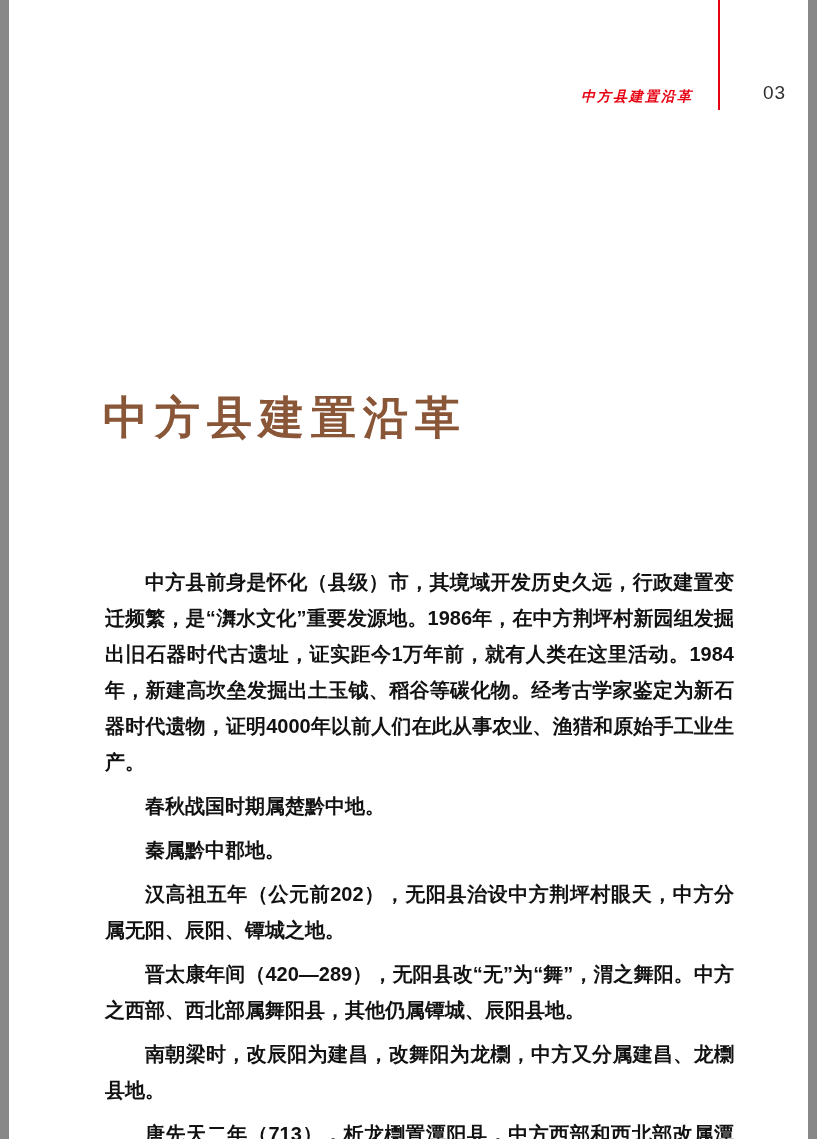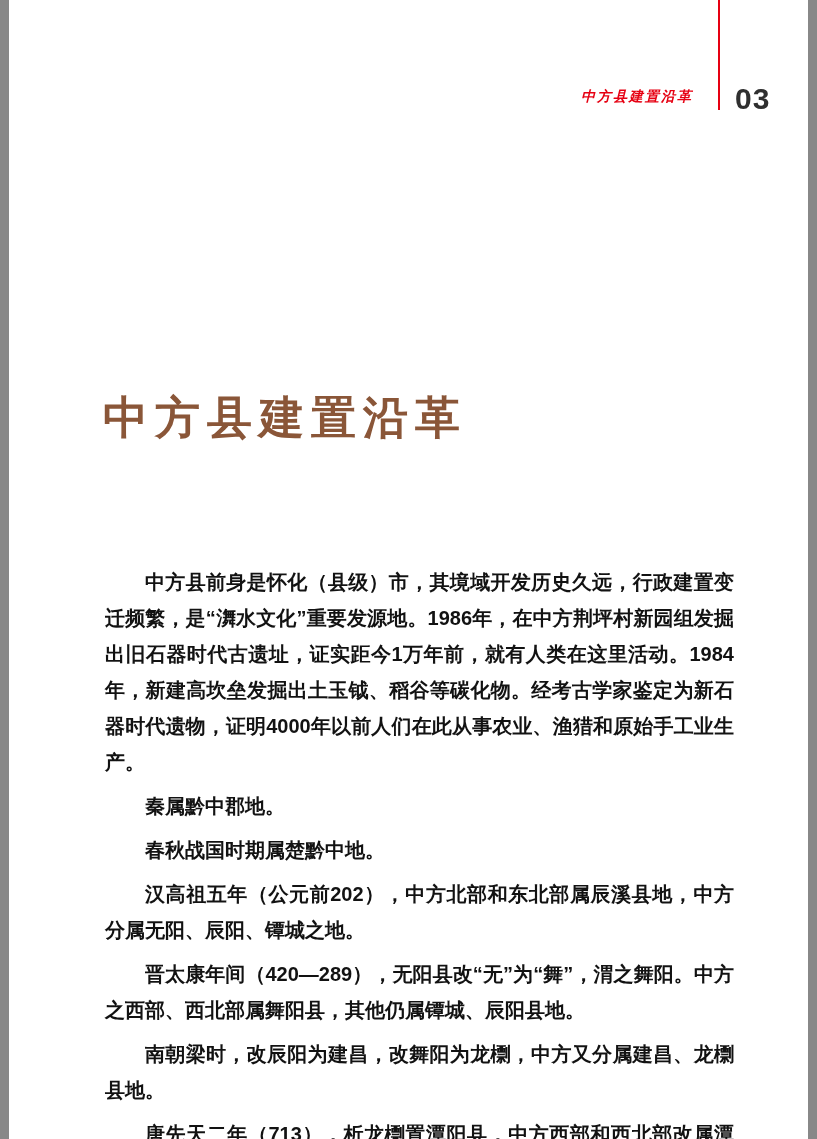--- a/index.html
+++ b/index.html
@@ -28,24 +28,24 @@
     color:var(--accent-red);
     font-size:14px;
     font-weight:bold;
     font-style:italic;
     letter-spacing:2px;
     font-family:"Liberation Serif",serif;
     white-space:nowrap;
   }
   .page-number{
     position:absolute;
-    top:82px;left:726px;
+    top:82px;left:754px;
     color:var(--pagenum-gray);
-    font-size:30px;
-    font-weight:bold;
+    font-size:19px;
+    font-weight:normal;
     letter-spacing:1px;
   }
   .doc-title{
     position:absolute;
     top:358px;left:94px;
     color:var(--title-brown);
     font-size:45px;
     font-weight:bold;
     letter-spacing:7px;
     font-family:"Liberation Serif",serif;
@@ -74,21 +74,21 @@
   <div class="top-rule"></div>
 
   <div class="section-title">中方县建置沿革</div>
 
   <div class="page-number">03</div>
 
   <h1 class="doc-title">中方县建置沿革</h1>
 
   <div class="body-text">
     <p>中方县前身是怀化（县级）市，其境域开发历史久远，行政建置变迁频繁，是“㵲水文化”重要发源地。1986年，在中方荆坪村新园组发掘出旧石器时代古遗址，证实距今1万年前，就有人类在这里活动。1984年，新建高坎垒发掘出土玉钺、稻谷等碳化物。经考古学家鉴定为新石器时代遗物，证明4000年以前人们在此从事农业、渔猎和原始手工业生产。</p>
+    <p>春秋战国时期属楚黔中地。</p>
     <p>秦属黔中郡地。</p>
-    <p>春秋战国时期属楚黔中地。</p>
-    <p>汉高祖五年（公元前202），中方北部和东北部属辰溪县地，中方分属无阳、辰阳、镡城之地。</p>
+    <p>汉高祖五年（公元前202），无阳县治设中方荆坪村眼天，中方分属无阳、辰阳、镡城之地。</p>
     <p>晋太康年间（420—289），无阳县改“无”为“舞”，渭之舞阳。中方之西部、西北部属舞阳县，其他仍属镡城、辰阳县地。</p>
     <p>南朝梁时，改辰阳为建昌，改舞阳为龙檦，中方又分属建昌、龙檦县地。</p>
     <p>唐先天二年（713），析龙檦置潭阳县，中方西部和西北部改属潭阳县地。</p>
   </div>
 
 </div>
 
 </body></html>

